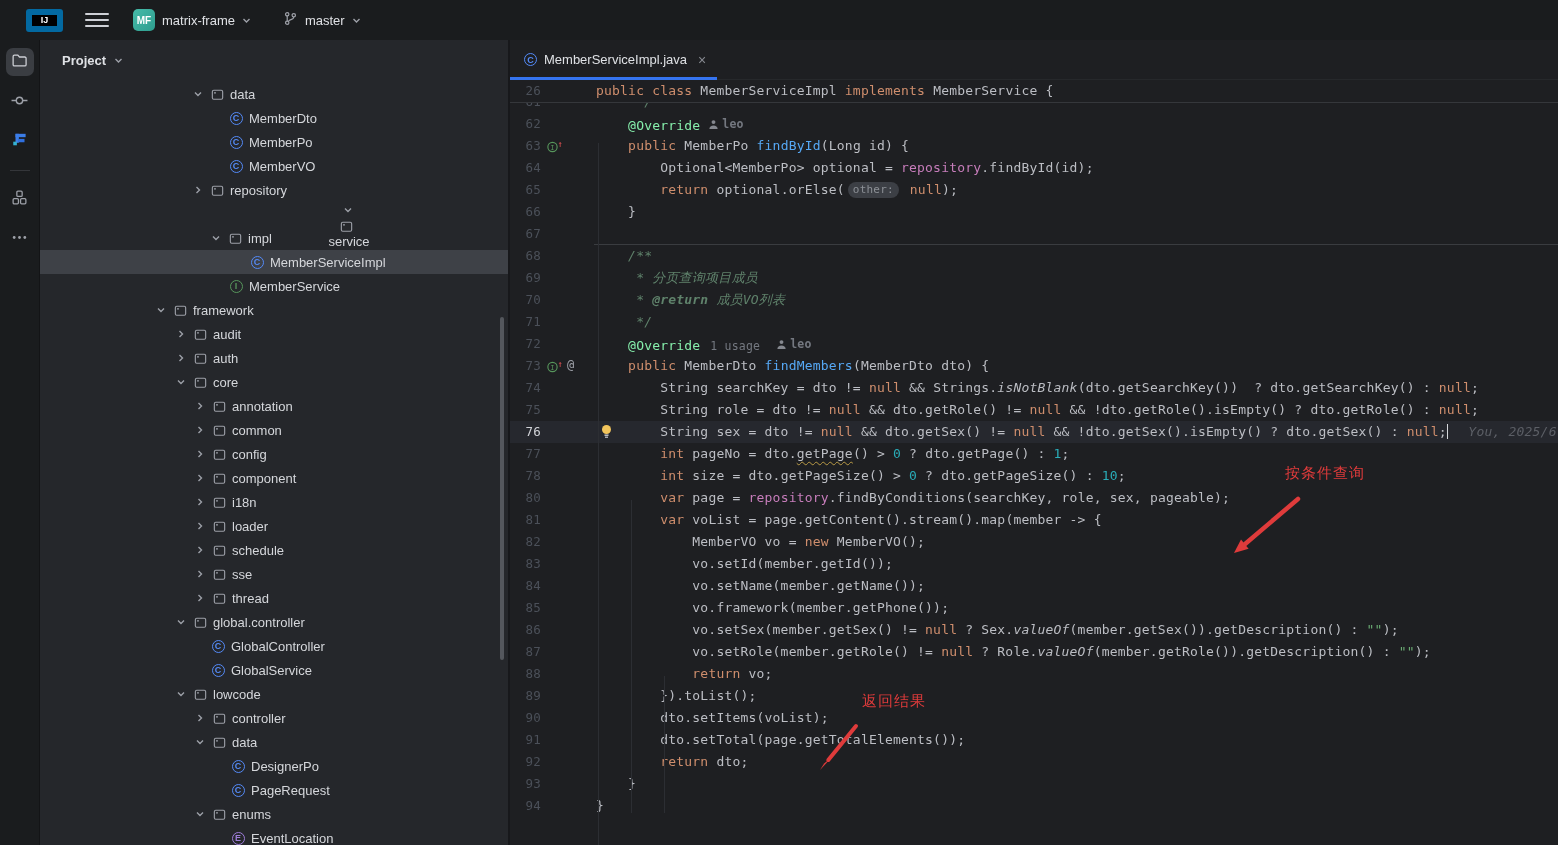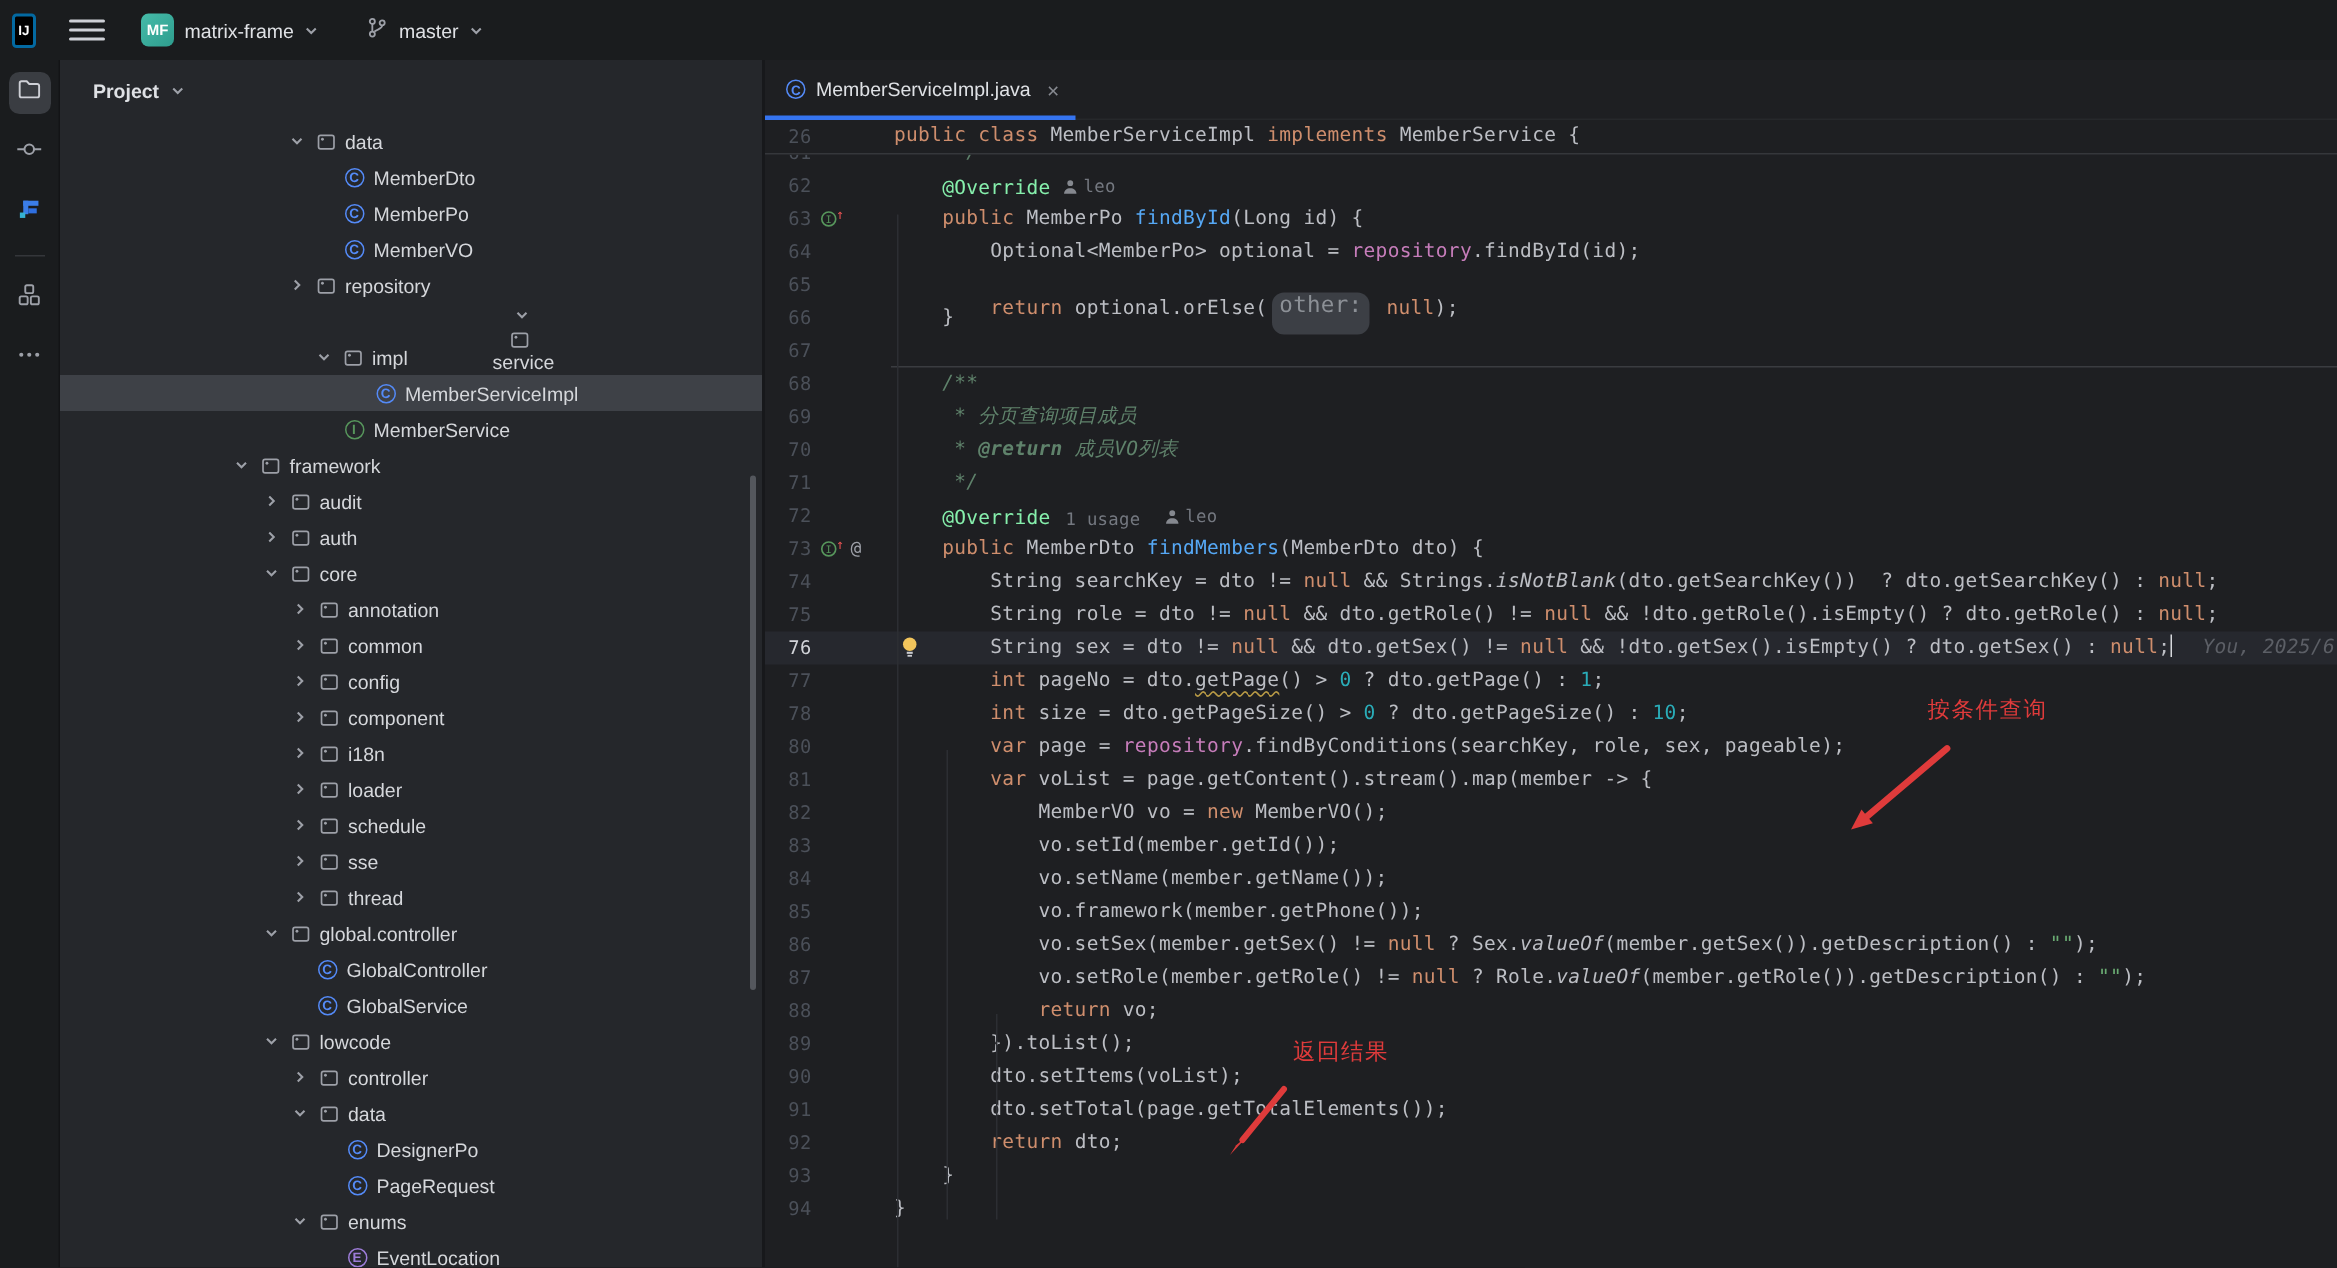--- a/index.html
+++ b/index.html
@@ -3,22 +3,22 @@
 <meta charset="utf-8">
 <style>
   * { margin:0; padding:0; box-sizing:border-box; }
   html,body { width:1558px; height:845px; overflow:hidden; background:#1E1F22;
     font-family:"Liberation Sans", sans-serif; }
   #app { position:relative; width:1558px; height:845px; background:#1A1C1E; }
 
   
   #topbar { position:absolute; left:0; top:0; width:100%; height:40px; background:#1A1C1E;
     display:flex; align-items:center; }
-  .ij-logo { width:16px; height:23px; margin-left:8px; background:#000;
-    border:2px solid #0369a1; border-radius:3px; color:#fff; font-size:9px; font-weight:bold;
+  .ij-logo { width:37px; height:23px; margin-left:26px; background:#000;
+    border:6px solid #0369a1; border-radius:3px; color:#fff; font-size:9px; font-weight:bold;
     display:flex; align-items:center; justify-content:center; letter-spacing:0; }
   .burger { margin-left:22px; width:24px; height:24px; display:flex; flex-direction:column;
     justify-content:center; gap:4px; cursor:pointer; }
   .burger i { display:block; height:2px; background:#CED0D6; border-radius:1px; }
   .widget { display:flex; align-items:center; gap:7px; margin-left:16px; padding:4px 8px;
     border-radius:6px; color:#DFE1E5; font-size:13px; cursor:pointer; }
   .mf-chip { width:22px; height:22px; border-radius:5px;
     background:linear-gradient(135deg,#46BBA9,#2E9D8E); color:#fff; font-size:10px;
     font-weight:bold; display:flex; align-items:center; justify-content:center; }
   .chev { width:9px; height:9px; display:inline-block; }
@@ -86,24 +86,24 @@
   .t { color:#BCBEC4; }            
   .m { color:#56A8F5; }            
   .f { color:#C77DBB; }            
   .n { color:#2AACB8; }            
   .s { color:#6AAB73; }            
   .c { color:#5F826B; font-style:italic; }   
   .g { color:#5F826B; font-style:italic; font-weight:bold; } 
   .a { color:#86efac; }            
   .i { color:#BCBEC4; font-style:italic; }    
   .w { color:#BCBEC4; text-decoration:underline wavy #B89A45 1px; text-underline-offset:3px; }
-  .p { background:#3C3F45; color:#8C9096; border-radius:8px; padding:0 5px; font-size:15px;
-    display:inline-block; height:28px; line-height:16px; margin:16px 3px; vertical-align:1px; }
+  .p { background:#3C3F45; color:#8C9096; border-radius:8px; padding:0 5px; font-size:11px;
+    display:inline-block; height:16px; line-height:16px; margin:0 3px; vertical-align:1px; }
   .h { color:#747880; font-size:11.5px; margin:0 8px 0 10px; }
-  .u { color:#747880; font-size:11.5px; margin-left:8px; display:inline-flex; align-items:center; gap:3px; }
+  .u { color:#747880; font-size:11.5px; margin-left:8px; display:inline-flex; align-items:center; gap:3px;font-weight:bold; }
   .b { color:#5C5F66; font-style:italic; margin-left:20px; }
   .x { display:inline-block; width:1.5px; height:15px; background:#D6D8DC; vertical-align:-3px; }
   .bulb { position:absolute; left:90px; top:3px; }
 
   
   .red-label { position:absolute; color:#DF3B3B; font-size:15px; letter-spacing:1px; z-index:5; }
   .red-arrow { position:absolute; z-index:5; }
 </style>
 </head>
 <body>

